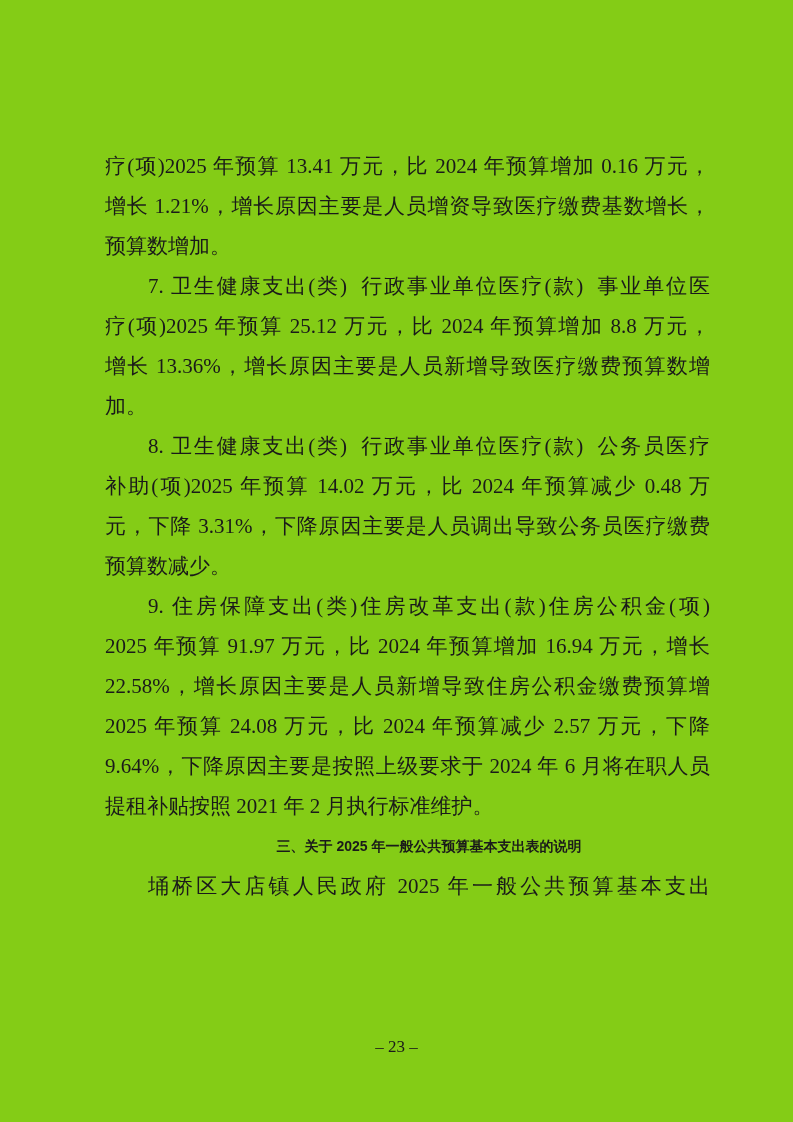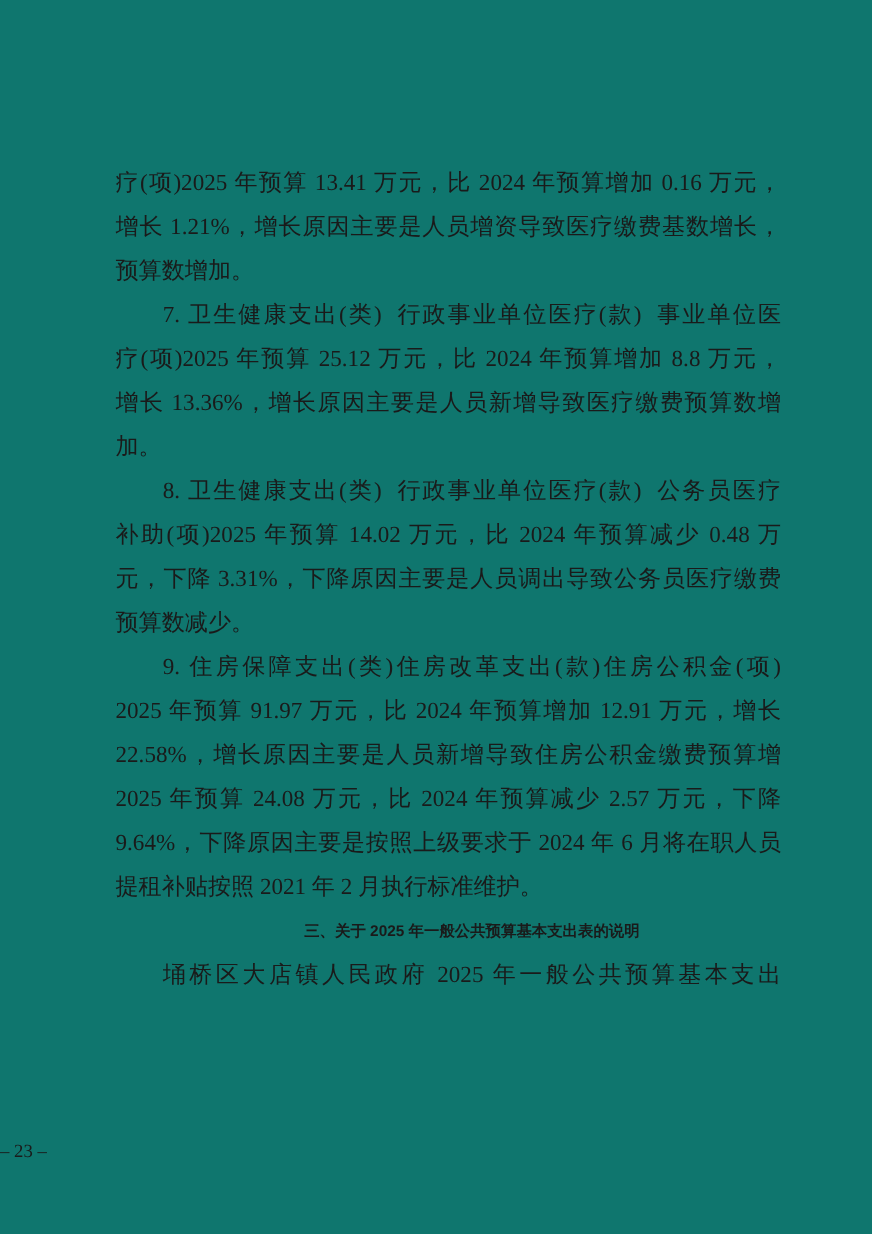--- a/index.html
+++ b/index.html
@@ -1,21 +1,21 @@
 <!DOCTYPE html>
 <html><head>
 <meta charset="utf-8">
 <style>
   html, body { margin: 0; padding: 0; background: #e8e8e8; }
   .page {
     position: relative;
     width: 793px;
     height: 1122px;
     margin: 0 auto;
-    background: #0f766e;
+    background: #84cc16;
     font-family: "Liberation Serif", "DejaVu Serif", serif;
     color: #1a1a1a;
     overflow: hidden;
   }
   .content {
     position: absolute;
     left: 105px;
     top: 146px;
     width: 605px;
   }
@@ -43,21 +43,21 @@
     font-size: 14px;
     text-align: center;
   }
   .footer {
     position: absolute;
     left: 0;
     right: 0;
     top: 1032px;
     height: 30px;
     line-height: 30px;
-    text-align: left;
+    text-align: center;
     font-size: 17px;
     color: #1a1a1a;
     font-family: "Liberation Serif", "DejaVu Serif", serif;
   }
 </style>
 </head>
 <body>
 
 <div class="page">
   <div class="content">
@@ -66,21 +66,21 @@
       <div class="line">预算数增加。</div>
       <div class="line justify indent">7. 卫生健康支出(类)&nbsp;&nbsp;行政事业单位医疗(款)&nbsp;&nbsp;事业单位医</div>
       <div class="line justify">疗(项)2025 年预算 25.12 万元，比 2024 年预算增加 8.8 万元，</div>
       <div class="line justify">增长 13.36%，增长原因主要是人员新增导致医疗缴费预算数增</div>
       <div class="line">加。</div>
       <div class="line justify indent">8. 卫生健康支出(类)&nbsp;&nbsp;行政事业单位医疗(款)&nbsp;&nbsp;公务员医疗</div>
       <div class="line justify">补助(项)2025 年预算 14.02 万元，比 2024 年预算减少 0.48 万</div>
       <div class="line justify">元，下降 3.31%，下降原因主要是人员调出导致公务员医疗缴费</div>
       <div class="line">预算数减少。</div>
       <div class="line justify indent">9. 住房保障支出(类)住房改革支出(款)住房公积金(项)</div>
-      <div class="line justify">2025 年预算 91.97 万元，比 2024 年预算增加 12.91 万元，增长</div>
+      <div class="line justify">2025 年预算 91.97 万元，比 2024 年预算增加 16.94 万元，增长</div>
       <div class="line justify">22.58%，增长原因主要是人员新增导致住房公积金缴费预算增加。</div>
       <div class="line justify">2025 年预算 24.08 万元，比 2024 年预算减少 2.57 万元，下降</div>
       <div class="line justify">9.64%，下降原因主要是按照上级要求于 2024 年 6 月将在职人员</div>
       <div class="line">提租补贴按照 2021 年 2 月执行标准维护。</div>
       <div class="line indent heading">三、关于 2025 年一般公共预算基本支出表的说明</div>
       <div class="line justify indent">埇桥区大店镇人民政府 2025 年一般公共预算基本支出</div>
     </div>
   <div class="footer">– 23 –</div>
 </div>
 

